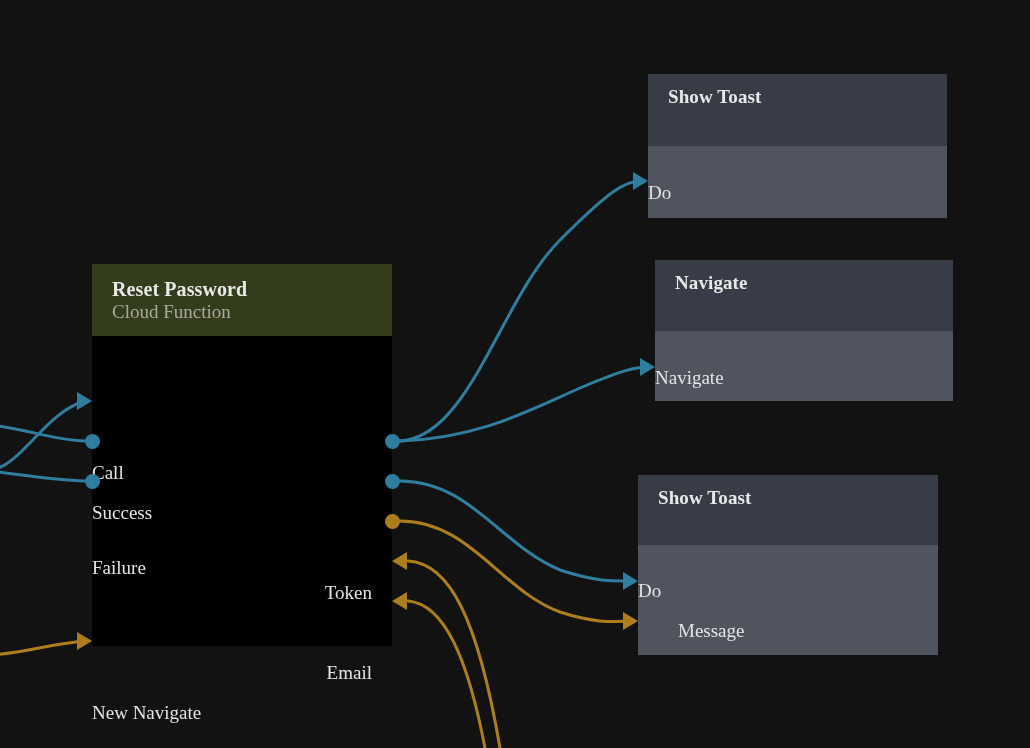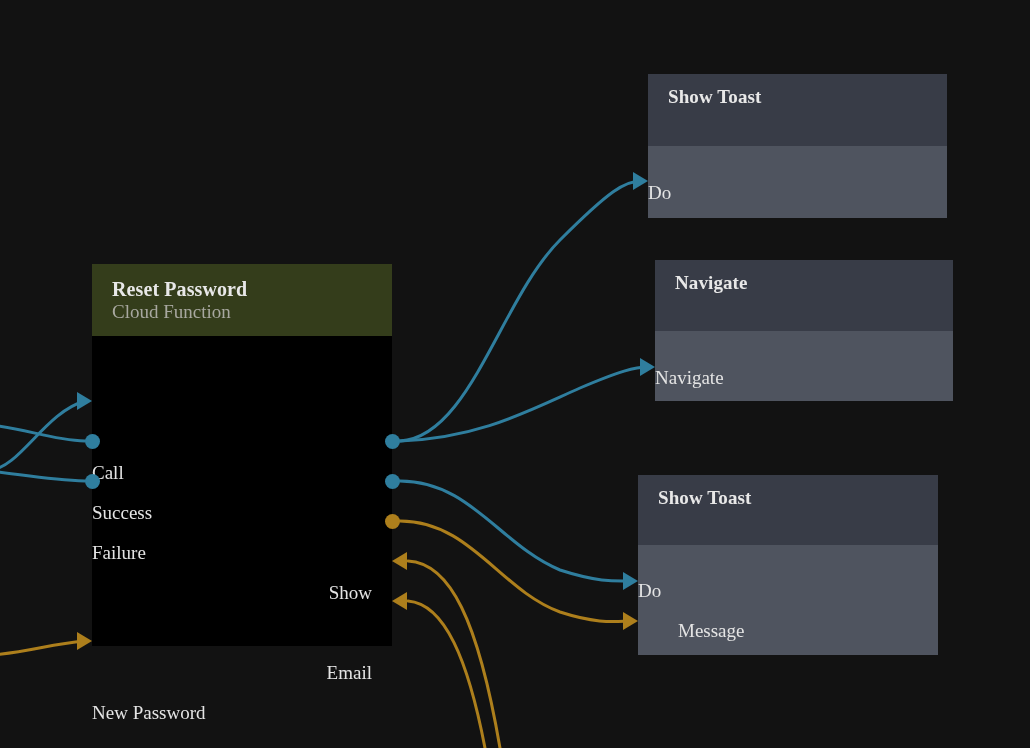--- a/index.html
+++ b/index.html
@@ -128,31 +128,31 @@
       <div class="node-subtitle">Cloud Function</div>
     </div>
     <div class="node-body" style="height:310px;">
 
       <div class="port-row left" style="position:absolute; left:0; top:117px; width:100%;">
         <span class="port-label">Call</span>
       </div>
       <div class="port-row left" style="position:absolute; left:0; top:157px; width:100%;">
         <span class="port-label">Success</span>
       </div>
-      <div class="port-row left" style="position:absolute; left:0; top:197px; width:100%;">
+      <div class="port-row left" style="position:absolute; left:0; top:203px; width:100%;align-items:flex-end;">
         <span class="port-label">Failure</span>
       </div>
       <div class="port-row right" style="position:absolute; left:0; top:237px; width:100%;">
-        <span class="port-label">Show</span>
+        <span class="port-label">Token</span>
       </div>
       <div class="port-row right" style="position:absolute; left:0; top:317px; width:100%;">
         <span class="port-label">Email</span>
       </div>
       <div class="port-row left" style="position:absolute; left:0; top:357px; width:100%;">
-        <span class="port-label">New Password</span>
+        <span class="port-label">New Navigate</span>
       </div>
     </div>
   </div>
 
   <div class="node node-action" id="node-show-toast-1" style="left:648px; top:74px; width:299px; height:144px;">
     <div class="node-header" style="height:72px;">
       <div class="node-title">Show Toast</div>
     </div>
     <div class="node-body" style="height:72px;">
       <div class="port-row left" style="position:absolute; left:0; top:27px; width:100%;">

